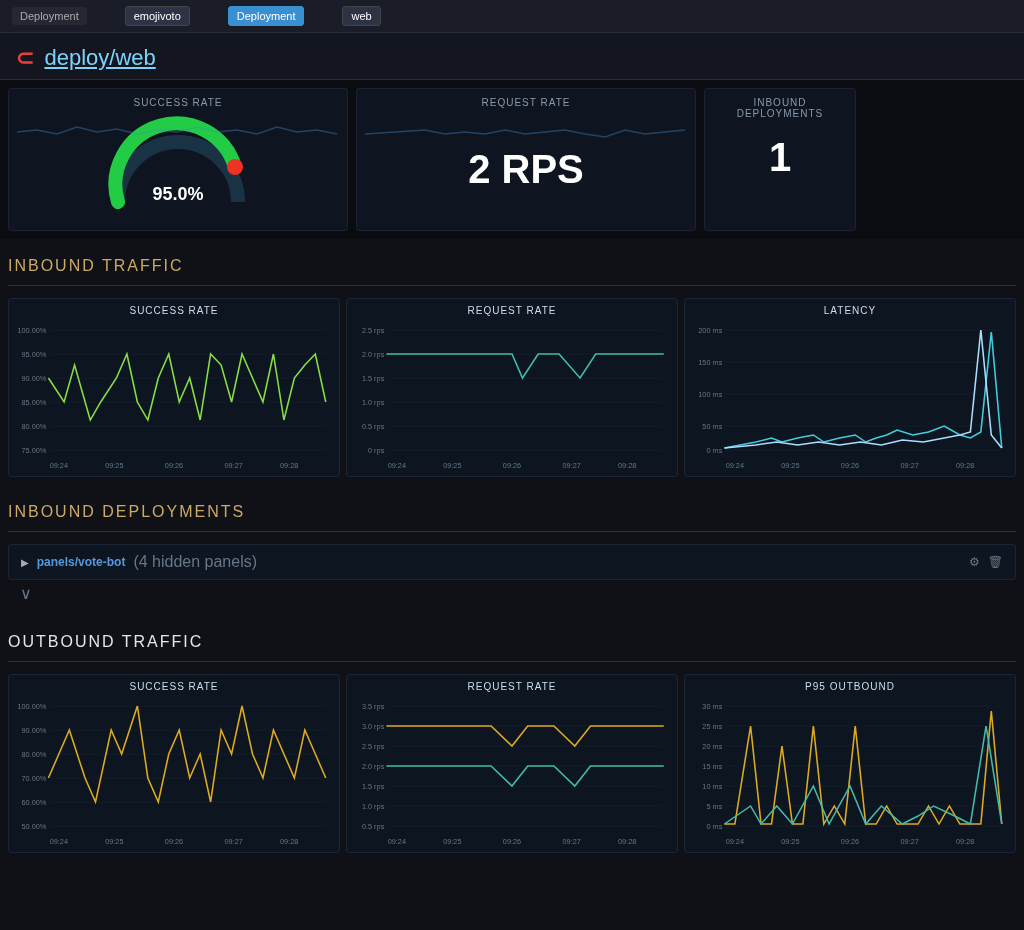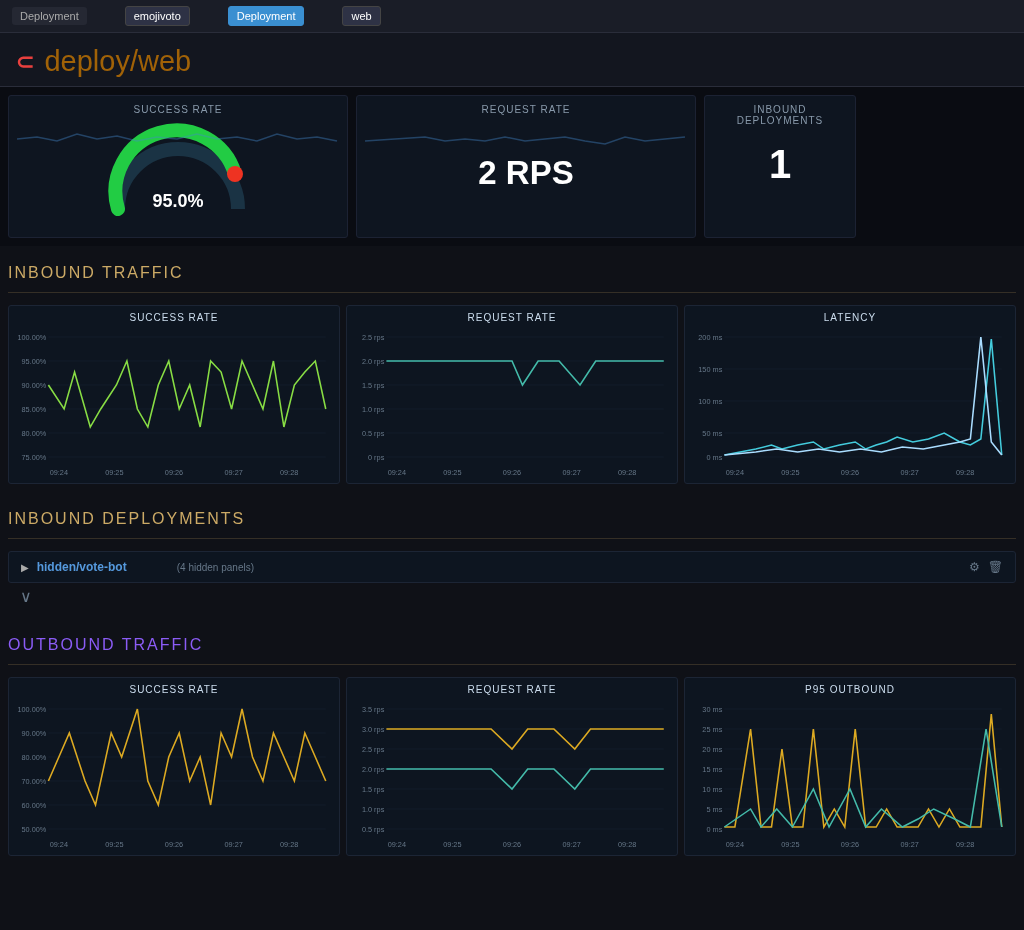--- a/index.html
+++ b/index.html
@@ -52,23 +52,24 @@
       align-items: center;
       gap: 10px;
       border-bottom: 1px solid #2a2d3a;
     }
     .linkerd-icon {
       color: #e8403e;
       font-size: 22px;
       font-weight: bold;
     }
     .page-title {
-      color: #a16207;
-      font-size: 29px;
+      color: #7dd3fc;
+      font-size: 22px;
       font-weight: 300;
+      text-decoration: underline;
     }
 
     
     .metrics-row {
       display: grid;
       grid-template-columns: 340px 340px 1fr 1fr;
       gap: 1px;
       background: #0a0c12;
       padding: 8px 8px;
       gap: 8px;
@@ -107,21 +108,21 @@
     .section-title {
       color: #ccaa66;
       font-size: 16px;
       letter-spacing: 2px;
       text-transform: uppercase;
       padding: 18px 0 10px;
       border-bottom: 1px solid #ccaa6633;
       margin: 0 8px 8px;
     }
     .section-title.inbound { color: #ccaa66; border-bottom-color: #ccaa6633; }
-    .section-title.outbound { color: #8b5cf6; border-bottom-color: #ccaa6633; }
+    .section-title.outbound { color: #e5e5e5; border-bottom-color: #ccaa6633; }
 
     
     .charts-row {
       display: grid;
       grid-template-columns: 1fr 1fr 1fr;
       gap: 6px;
       padding: 4px 8px 8px;
     }
     .chart-card {
       background: #0d1520;
@@ -160,22 +161,21 @@
       color: #aaa;
       font-size: 10px;
     }
     .deployment-name {
       color: #5599dd;
       font-size: 12px;
       font-weight: bold;
     }
     .deployment-meta {
       color: #667788;
-      font-size: 10px;
-      margin-left: 42px;
+      font-size: 16px;
     }
     .deployment-actions {
       margin-left: auto;
       display: flex;
       gap: 8px;
       color: #667788;
     }
     .collapse-row {
       padding: 4px 12px;
       color: #667788;
@@ -223,21 +223,21 @@
       </svg>
     </div>
   </div>
 
   <div class="metric-card">
     <div class="metric-label">REQUEST RATE</div>
     <div style="position:relative;height:110px;">
       <svg width="100%" height="40" style="position:absolute;top:0;left:0;opacity:0.4">
         <polyline points="0,22 30,20 60,18 80,22 100,20 120,22 140,18 160,22 180,20 200,18 220,22 240,25 260,18 280,22 300,20 320,18" fill="none" stroke="#4488cc" stroke-width="1.5"></polyline>
       </svg>
-      <div class="metric-value-large" style="padding-top:35px;font-size:33px;">2 RPS</div>
+      <div class="metric-value-large" style="padding-top:35px;font-size:40px;">2 RPS</div>
     </div>
   </div>
 
   <div class="metric-card">
     <div class="metric-label">INBOUND DEPLOYMENTS</div>
     <div class="metric-value-medium">1</div>
   </div>
 
 </div>
 
@@ -340,21 +340,21 @@
       </svg>
     </div>
   </div>
 </div>
 
 <div class="section-title" style="color:#ccaa66;border-bottom:1px solid #ccaa6633;margin:0 8px 8px;">INBOUND DEPLOYMENTS</div>
 
 <div class="deployments-section">
   <div class="deployment-row">
     <span class="expand-icon">▶</span>
-    <span class="deployment-name">hidden/vote-bot</span>
+    <span class="deployment-name">panels/vote-bot</span>
     <span class="deployment-meta">(<span>4 hidden panels</span>)</span>
     <div class="deployment-actions">
       <span>⚙</span>
       <span>🗑</span>
     </div>
   </div>
   <div class="collapse-row">∨</div>
 </div>
 
 <div class="section-title outbound">OUTBOUND TRAFFIC</div>

